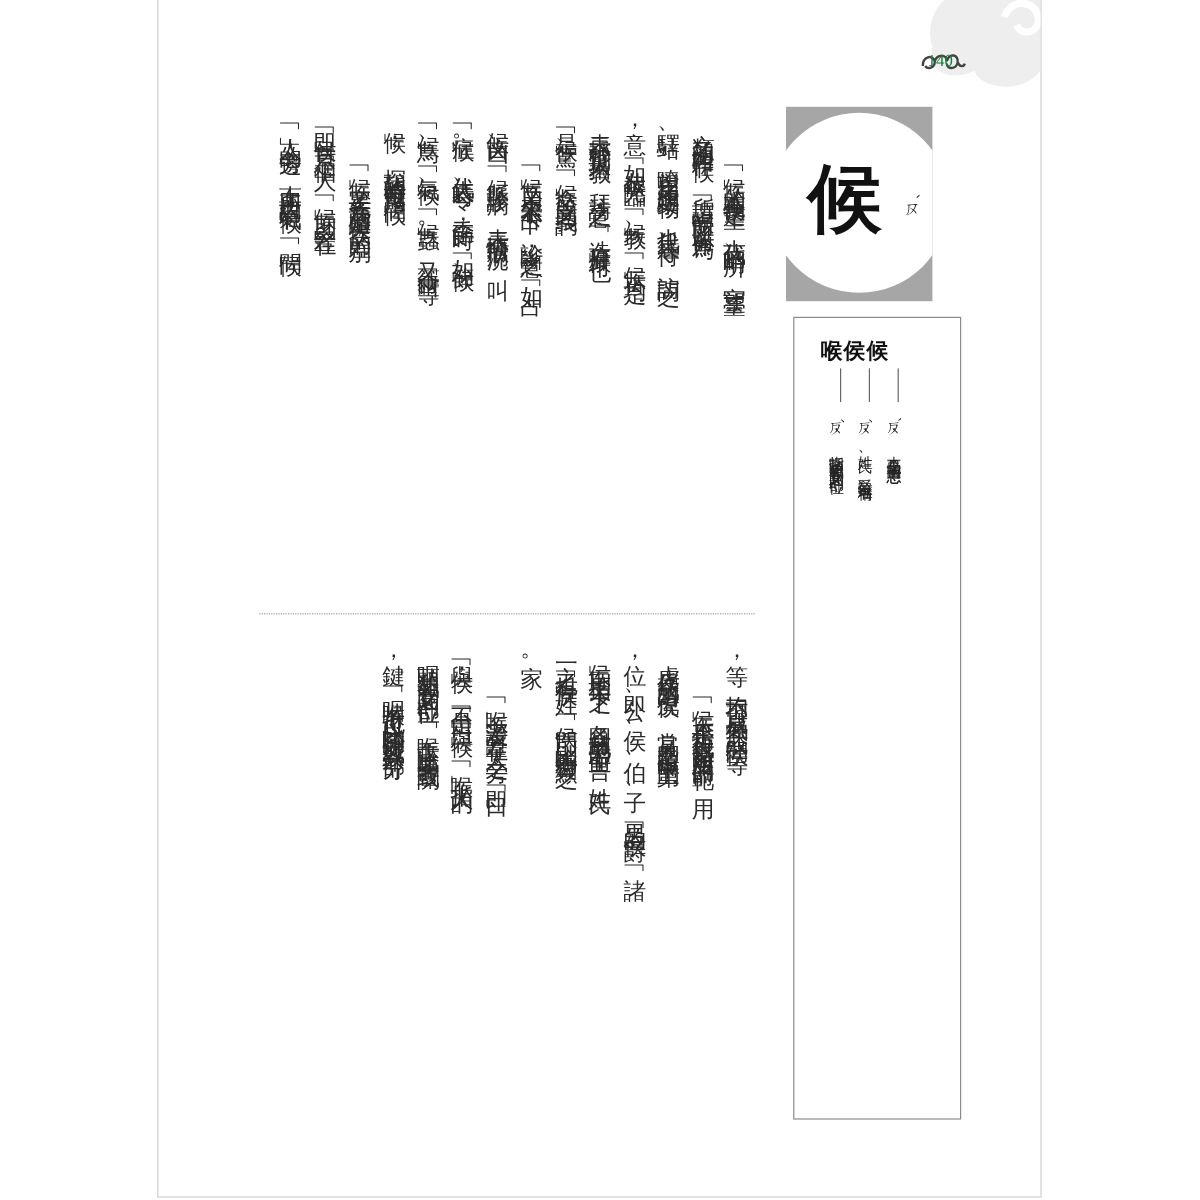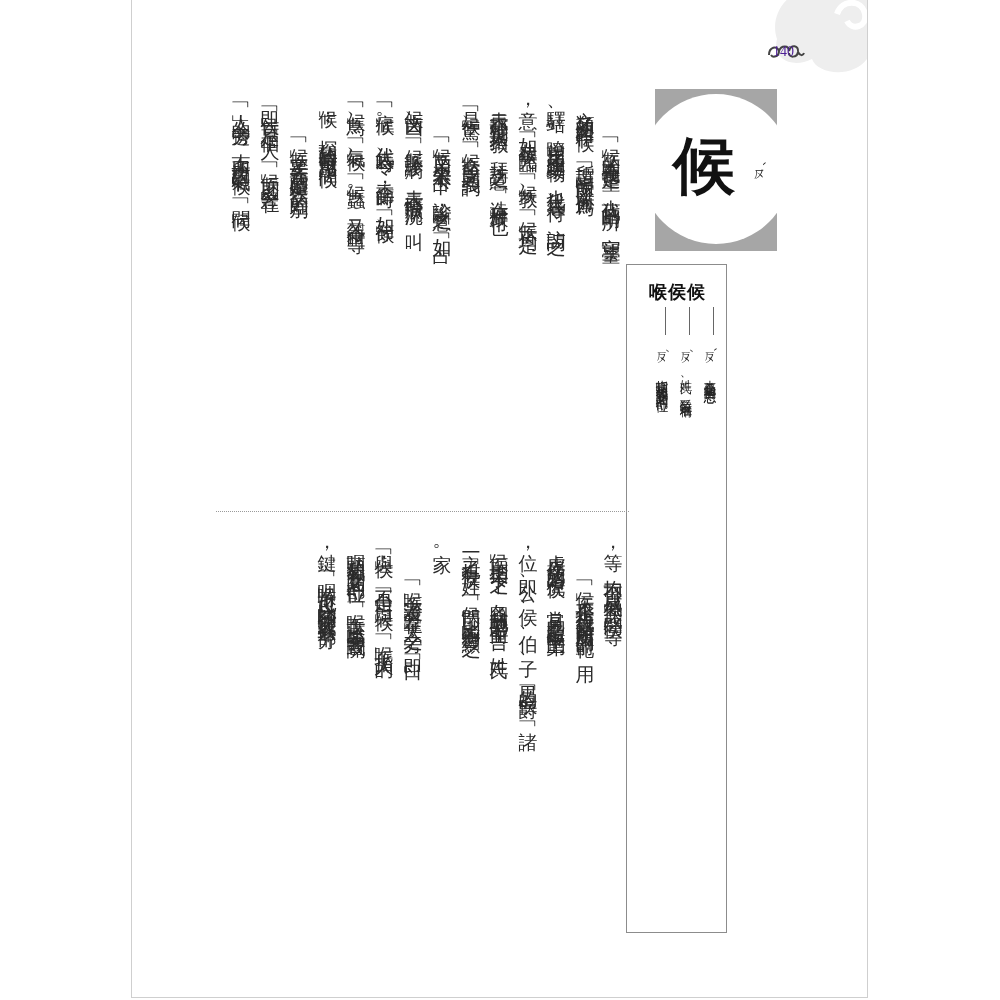--- a/index.html
+++ b/index.html
@@ -1,25 +1,25 @@
 <!DOCTYPE html>
 <html><head>
 <meta charset="utf-8">
 <style>
   html, body { margin: 0; padding: 0; }
   body { width: 1000px; height: 1000px; background: #ffffff; position: relative; overflow: hidden; font-family: "DejaVu Serif", "Liberation Serif", serif; }
   .page { position: absolute; left: 131px; top: -2px; width: 737px; height: 1000px; background: #ffffff; border: 1px solid #cfcfcf; box-sizing: border-box; overflow: hidden; }
   .cloud-deco { position: absolute; right: -30px; top: -40px; width: 140px; height: 120px; }
   .header-ornament { position: absolute; left: 635px; top: 42px; width: 38px; height: 20px; }
-  .page-number { position: absolute; left: 641px; top: 45px; font-family: "Liberation Serif", serif; font-size: 14px; color: #4c1d95; }
+  .page-number { position: absolute; left: 641px; top: 45px; font-family: "Liberation Serif", serif; font-size: 14px; color: #15803d; }
   .char-box { position: absolute; left: 523px; top: 90px; width: 122px; height: 162px; background: #a6a6a6; overflow: hidden; }
   .char-box .circle { position: absolute; left: -14px; top: 5px; width: 150px; height: 150px; border-radius: 50%; background: #fff; }
   .char-box .big-char { position: absolute; left: 18px; top: 42px; font-family: "DejaVu Sans", sans-serif; font-weight: bold; font-size: 62px; line-height: 70px; color: #111; }
   .char-box .zhuyin { position: absolute; left: 95px; top: 72px; writing-mode: vertical-rl; font-family: "DejaVu Sans", sans-serif; font-size: 13px; color: #222; }
-  .side-box { position: absolute; left: 494px; top: 265px; width: 101px; height: 669px; border: 1.5px solid #8c8c8c; box-sizing: border-box; }
+  .side-box { position: absolute; left: 529px; top: 265px; width: 140px; height: 669px; border: 1.5px solid #8c8c8c; box-sizing: border-box; }
   .side-title { position: absolute; left: 22px; top: 15px; font-family: "DejaVu Sans", sans-serif; font-weight: bold; font-size: 18px; letter-spacing: 1px; color: #111; }
   .side-col { position: absolute; top: 40px; writing-mode: vertical-rl; font-size: 12.5px; line-height: 14px; color: #222; letter-spacing: 2px; }
   .side-col .dash { display: inline-block; height: 28px; width: 1px; background: #666; margin: 2px 0 8px 0; vertical-align: middle; }
   .col { position: absolute; writing-mode: vertical-rl; font-family: "DejaVu Sans", sans-serif; font-size: 19px; line-height: 22px; letter-spacing: 3.4px; color: #2a2a2a; white-space: nowrap; }
   .separator { position: absolute; left: 84px; top: 512px; width: 413px; border-top: 1.5px dotted #9a9a9a; }
 </style>
 </head>
 <body>
 
 <div class="page">

